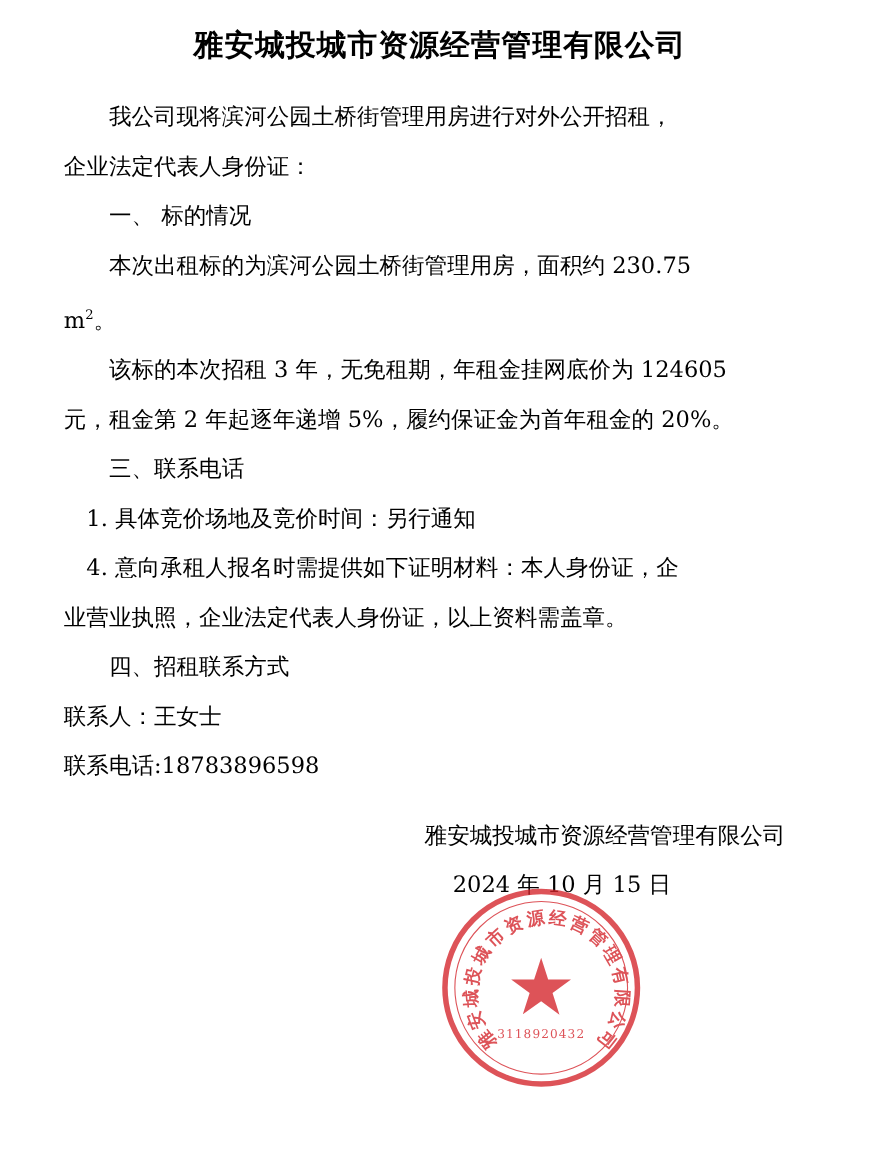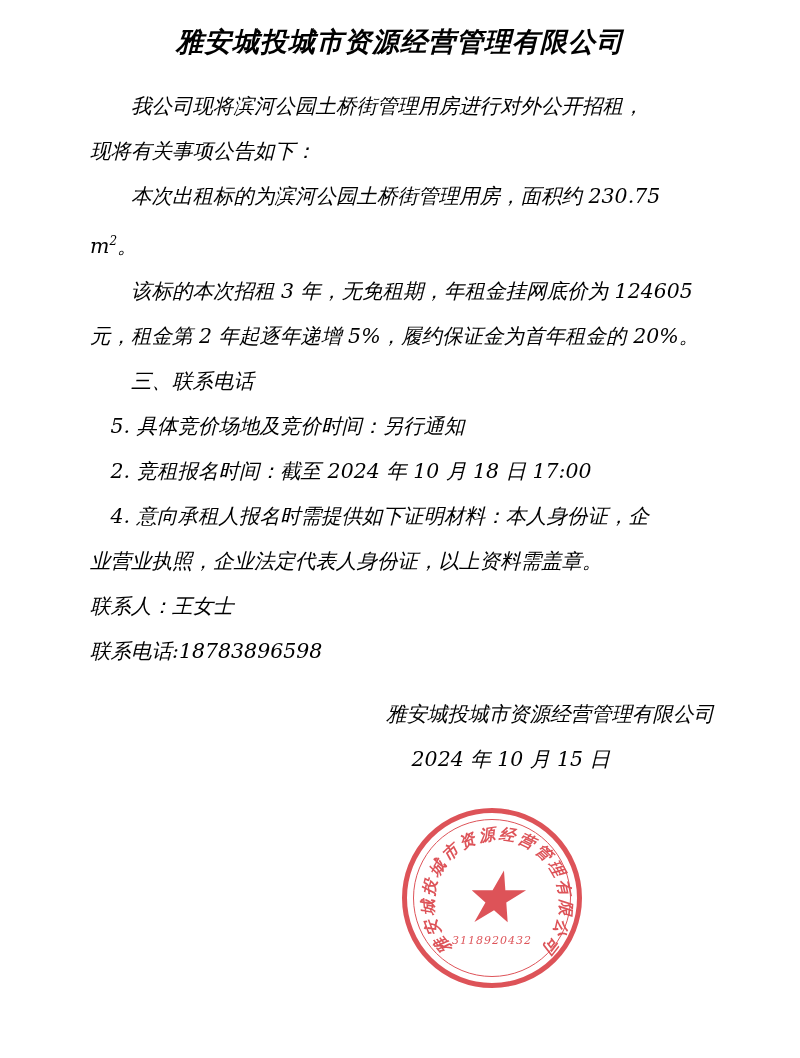--- a/index.html
+++ b/index.html
@@ -15,36 +15,35 @@
     font-family: "DejaVu Serif", "Liberation Serif", serif;
     color: #000;
     overflow: hidden;
   }
   .page {
     position: relative;
     width: 800px;
     height: 888px;
     padding: 0;
     box-sizing: border-box;
-    font-style: italic;
   }
   .doc-title {
     text-align: center;
     font-weight: bold;
     font-size: 27px;
     line-height: 40px;
     letter-spacing: 1px;
     padding-top: 22px;
   }
   .doc-title .line2 {
     display: block;
   }
   .body-text {
     margin-top: 22px;
-    padding: 0 62px 0 90px;
+    padding: 0 62px 0 58px;
     font-size: 20.5px;
     line-height: 45px;
     text-align: justify;
     text-justify: inter-ideograph;
   }
   p {
     margin: 0;
   }
   .indent2 {
     text-indent: 2em;
@@ -133,34 +132,35 @@
 
 <div class="page">
 
   <div class="doc-title">
     <span>雅安城投城市资源经营管理有限公司</span>
   </div>
 
   <div class="body-text">
 
     <p class="indent2">我公司现将滨河公园土桥街管理用房进行对外公开招租，</p>
-    <p class="noindent">现将有关事项公告如下：</p>
+    <p class="noindent">企业法定代表人身份证：</p>
 
+    <p class="indent2">一、 标的情况</p>
     <p class="indent2">本次出租标的为滨河公园土桥街管理用房，面积约 230.75</p>
     <p class="noindent"><span>m</span><span class="sup">2</span><span>。</span></p>
 
     <p class="indent2">该标的本次招租 3 年，无免租期，年租金挂网底价为 124605</p>
     <p class="noindent">元，租金第 2 年起逐年递增 5%，履约保证金为首年租金的 20%。</p>
 
     <p class="indent2">三、联系电话</p>
-    <p class="listitem">5. 具体竞价场地及竞价时间：另行通知</p>
-    <p class="listitem">2. 竞租报名时间：截至 2024 年 10 月 18 日 17:00</p>
+    <p class="listitem">1. 具体竞价场地及竞价时间：另行通知</p>
     <p class="listitem">4. 意向承租人报名时需提供如下证明材料：本人身份证，企</p>
     <p class="noindent">业营业执照，企业法定代表人身份证，以上资料需盖章。</p>
 
+    <p class="indent2">四、招租联系方式</p>
     <p class="noindent">联系人：王女士</p>
     <p class="noindent">联系电话:18783896598</p>
   </div>
 
   <div class="sign-block">
     <div>雅安城投城市资源经营管理有限公司</div>
     <div class="sign-date">2024 年 10 月 15 日</div>
   </div>
 
   <div class="seal">

